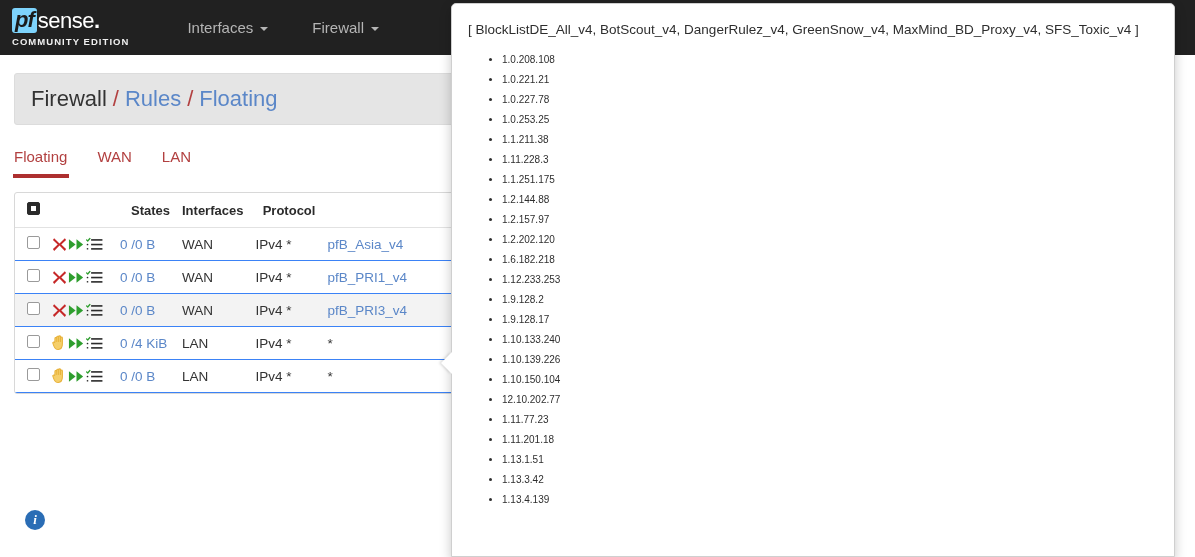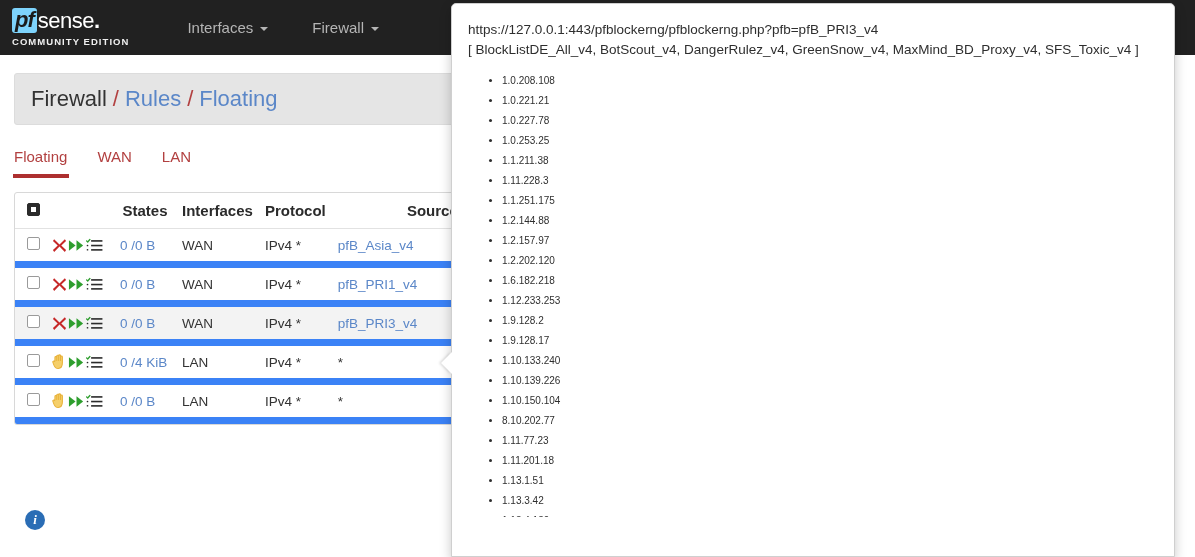--- a/index.html
+++ b/index.html
@@ -134,31 +134,31 @@
     font-size: 15px;
     font-weight: bold;
     padding: 9px 12px;
   }
   table.rules {
     width: 100%;
     border-collapse: collapse;
     font-size: 13.5px;
   }
   table.rules th {
-    text-align: center;
+    text-align: right;
     font-weight: bold;
     color: #2b2b2b;
     padding: 9px 6px 9px 6px;
-    font-size: 15px;
+    font-size: 13px;
     border-bottom: 1px solid #e2e2e2;
     white-space: nowrap;
   }
   table.rules td {
     padding: 8px 6px;
-    border-bottom: 7px solid #3b82f6;
+    border-bottom: 1px solid #3b82f6;
     color: #333;
     white-space: nowrap;
     vertical-align: middle;
   }
   tr.row-hl td { background: #f3f3f3; }
   .cb {
     width: 13px; height: 13px;
     border: 1px solid #9a9a9a;
     border-radius: 2px;
     background: #fff;
@@ -445,41 +445,40 @@
           </tbody>
       </table>
     </div>
 
     <div class="info-icon">i</div>
   </div>
 
   <div class="popover-arrow"></div>
   <div class="popover">
     <div class="popover-body">
-      <div class="alias-url">https://127.0.0.1:443/pfblockerng/pfblockerng.php?pfb=pfB_PRI3_v4</div>
       <div class="alias-lists">[ BlockListDE_All_v4, BotScout_v4, DangerRulez_v4, GreenSnow_v4, MaxMind_BD_Proxy_v4, SFS_Toxic_v4 ]</div>
       <ul class="ip-list">
           <li>1.0.208.108</li>
           <li>1.0.221.21</li>
           <li>1.0.227.78</li>
           <li>1.0.253.25</li>
           <li>1.1.211.38</li>
           <li>1.11.228.3</li>
           <li>1.1.251.175</li>
           <li>1.2.144.88</li>
           <li>1.2.157.97</li>
           <li>1.2.202.120</li>
           <li>1.6.182.218</li>
           <li>1.12.233.253</li>
           <li>1.9.128.2</li>
           <li>1.9.128.17</li>
           <li>1.10.133.240</li>
           <li>1.10.139.226</li>
           <li>1.10.150.104</li>
-          <li>8.10.202.77</li>
+          <li>12.10.202.77</li>
           <li>1.11.77.23</li>
           <li>1.11.201.18</li>
           <li>1.13.1.51</li>
           <li>1.13.3.42</li>
           <li>1.13.4.139</li>
         </ul>
     </div>
   </div>
 
 </div>

